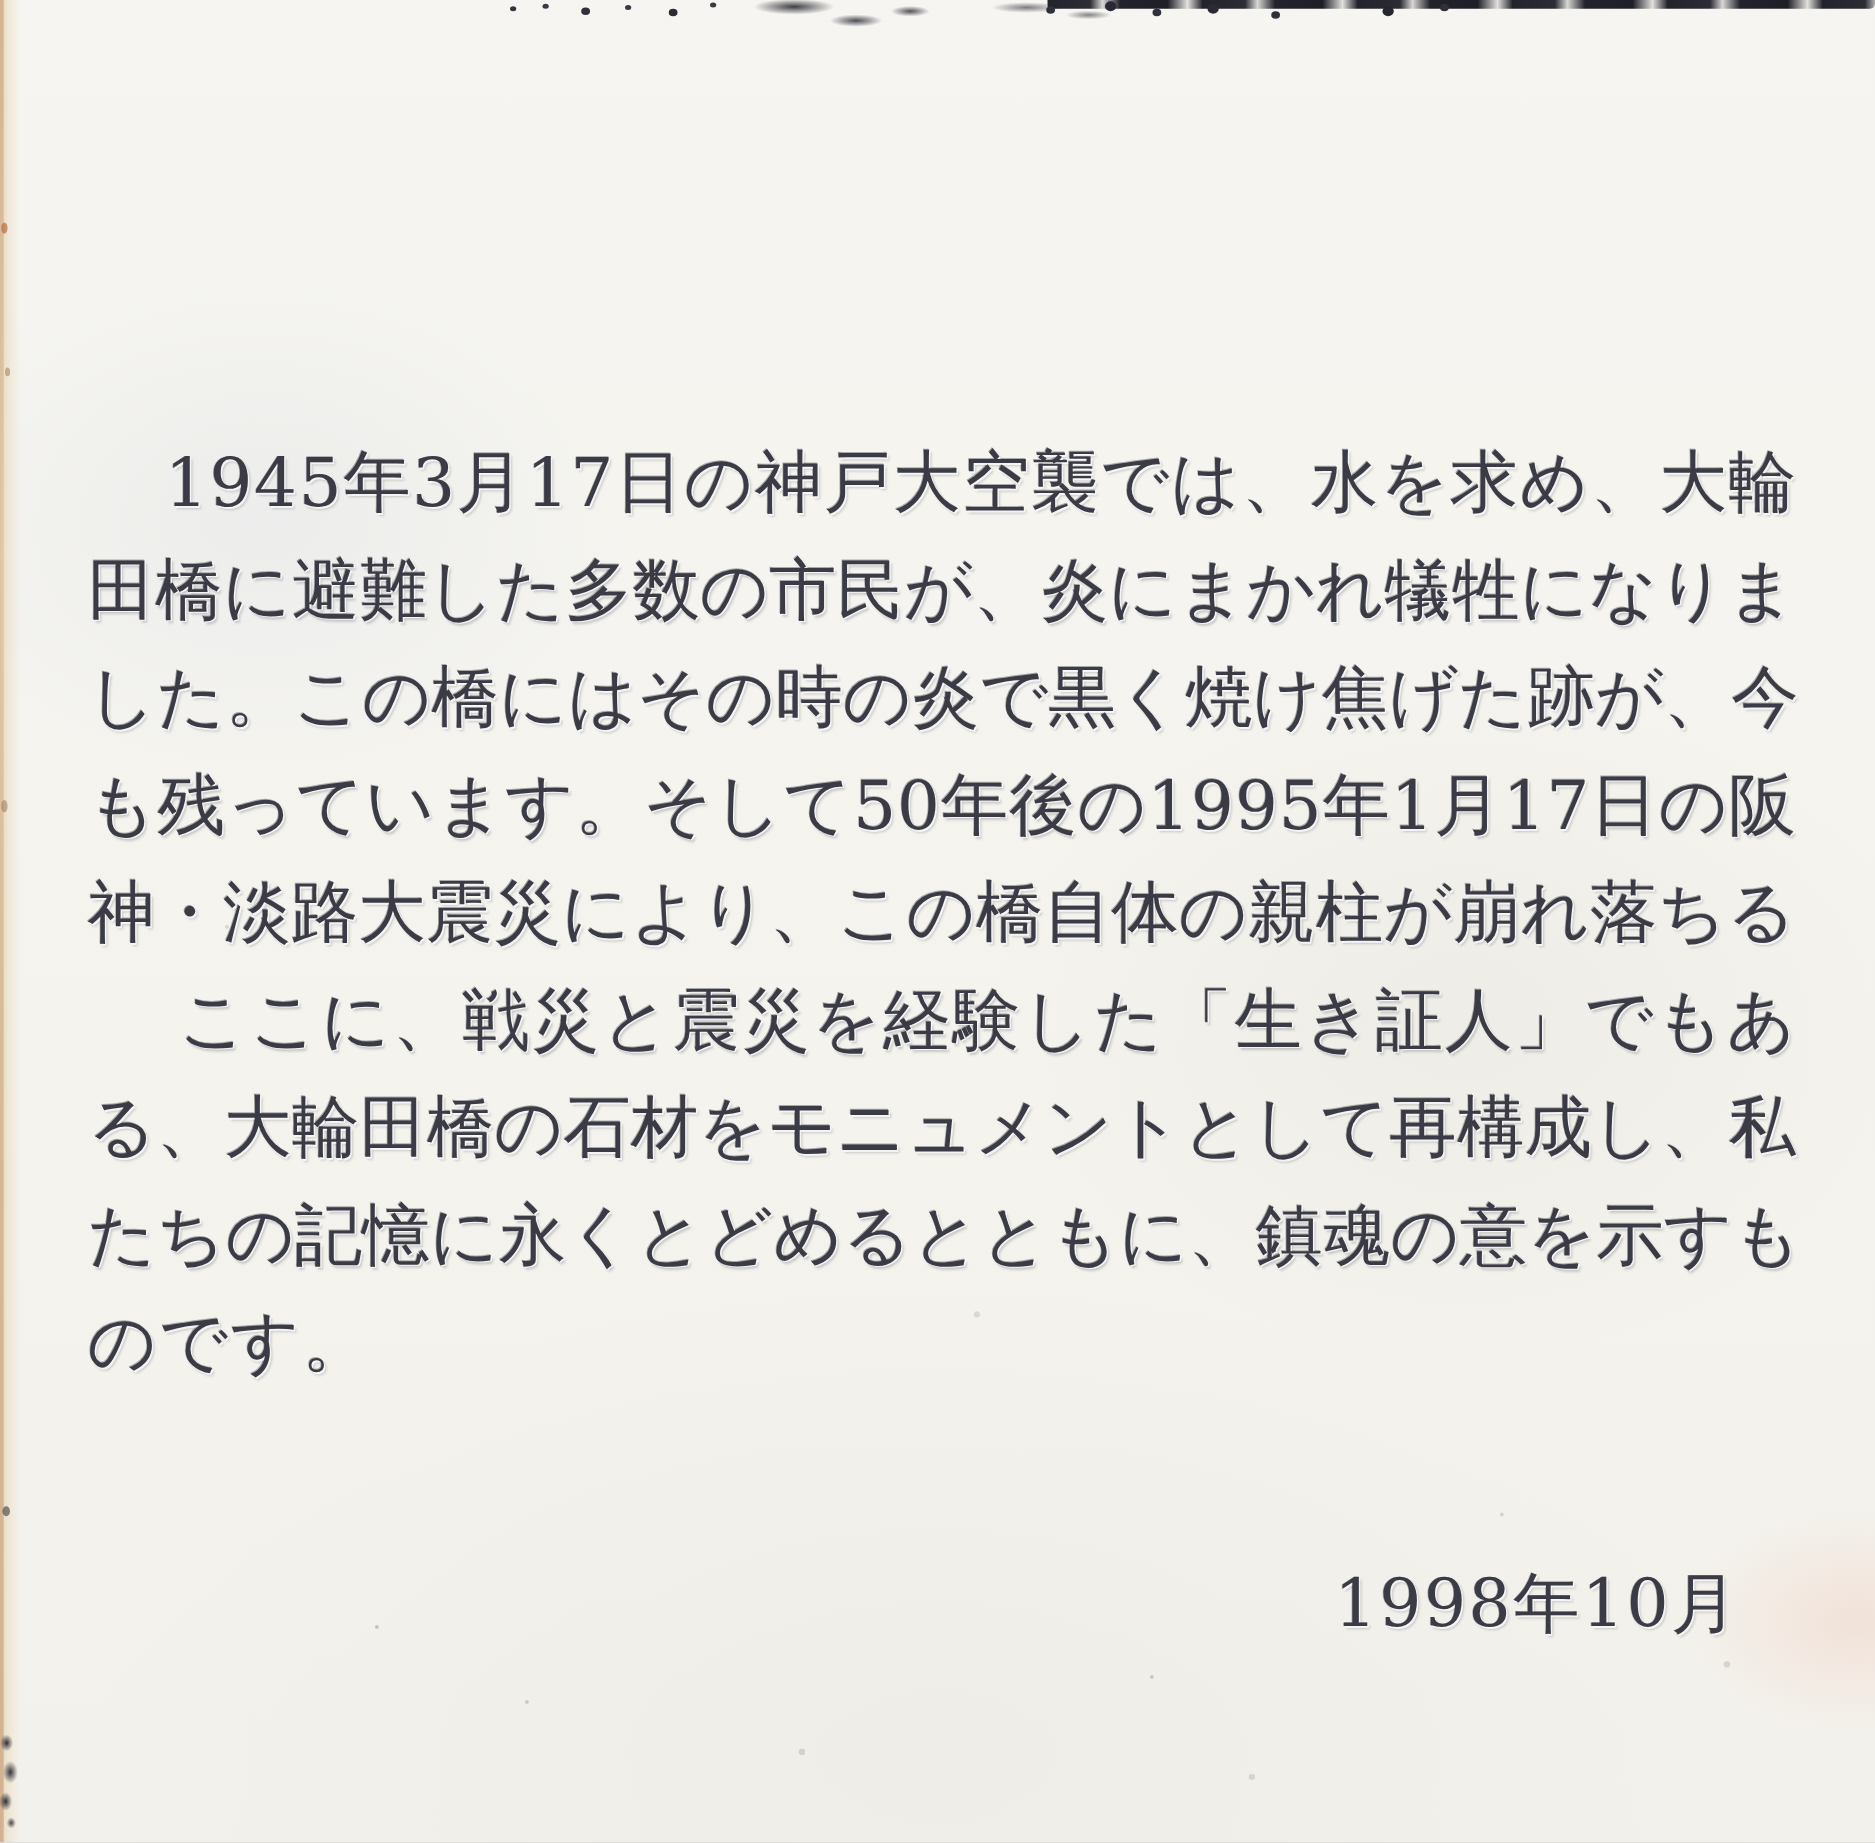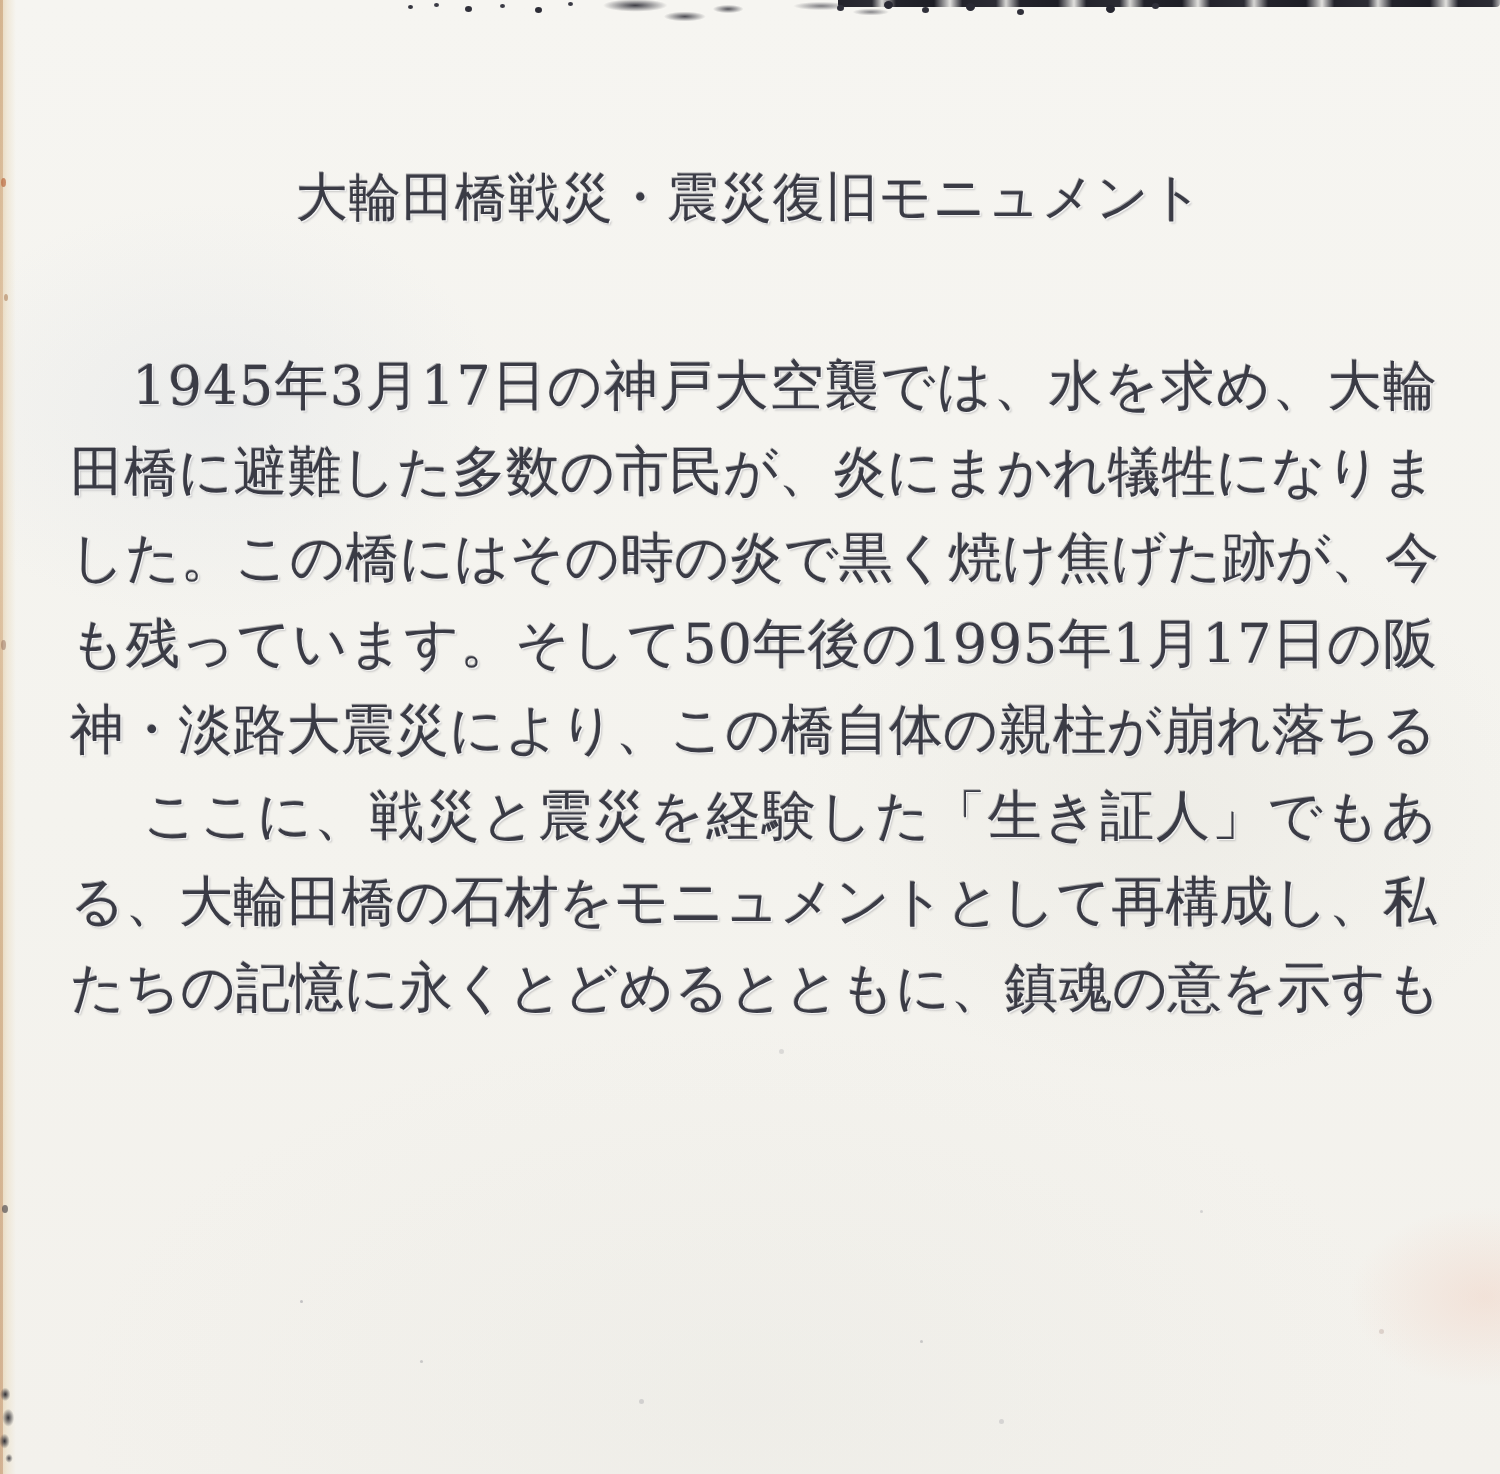--- a/index.html
+++ b/index.html
@@ -118,21 +118,20 @@
   <div class="top-band"></div>
   <div class="top-blotch"></div>
   <div class="speck-row"></div>
   <div class="corner-scribble"></div>
   <div class="edge-mark-a"></div>
   <div class="edge-mark-b"></div>
   <div class="edge-mark-c"></div>
   <div class="edge-mark-d"></div>
   <div class="paper-specks"></div>
 
-  <div class="title etched">大輪田橋戦災・震災復旧モニュメント</div>
 
   <div class="body-block">
     <div class="bline jline ind1 etched">
         <span>1</span>
         <span>9</span>
         <span>4</span>
         <span>5</span>
         <span>年</span>
         <span>3</span>
         <span>月</span>
@@ -339,16 +338,18 @@
         <span>、</span>
         <span>鎮</span>
         <span>魂</span>
         <span>の</span>
         <span>意</span>
         <span>を</span>
         <span>示</span>
         <span>す</span>
         <span>も</span>
       </div>
+    <div class="bline lline etched">のです。</div>
   </div>
 
+  <div class="date-line etched">1998年10月</div>
 
 </div>
 
 </body></html>

